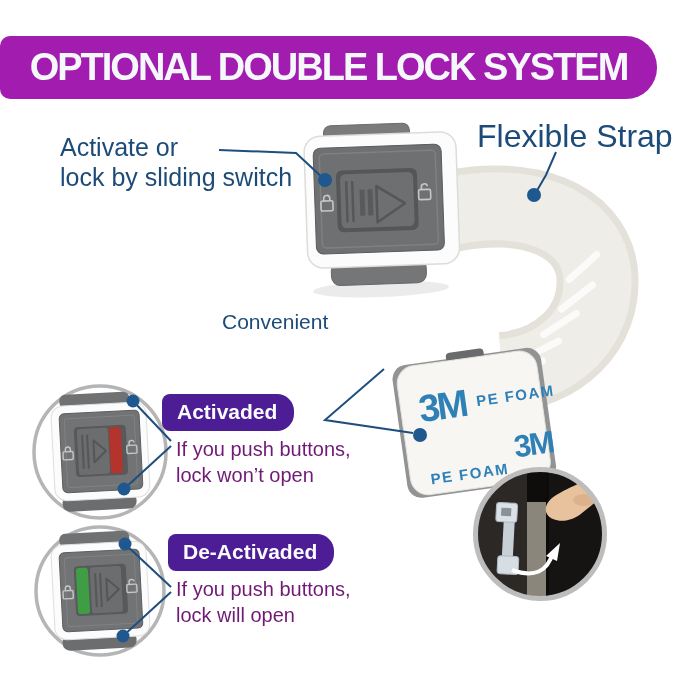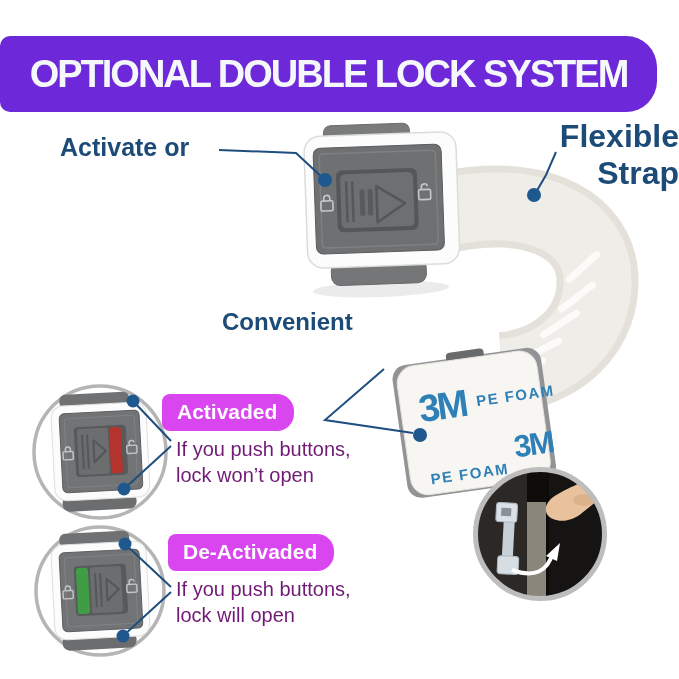--- a/index.html
+++ b/index.html
@@ -1,32 +1,32 @@
 <!DOCTYPE html>
 <html><head>
 <meta charset="utf-8">
 <style>
   html,body{margin:0;padding:0;background:#ffffff;}
   .canvas{position:relative;width:679px;height:679px;background:#ffffff;
           font-family:"Liberation Sans",sans-serif;overflow:hidden;}
   svg{position:absolute;left:0;top:0;}
   svg text{font-family:"Liberation Sans",sans-serif;}
 
-  .banner{position:absolute;left:0;top:36px;width:657px;height:76px;
-          background:#6d28d9;border-radius:10px 31px 31px 10px;
+  .banner{position:absolute;left:0;top:36px;width:657px;height:63px;
+          background:#a21caf;border-radius:10px 31px 31px 10px;
           display:flex;align-items:center;justify-content:center;}
   .banner span{color:#f5f8fb;font-size:38px;font-weight:700;letter-spacing:-2px;white-space:nowrap;}
 
-  .note{position:absolute;color:#1d4b78;font-weight:700;text-align:right;}
+  .note{position:absolute;color:#1d4b78;font-weight:400;}
   .note div{white-space:nowrap;}
   .switch-note{left:60px;top:132px;font-size:25px;line-height:30px;}
   .strap-label{left:477px;top:118px;font-size:32px;}
-  .rotation-note{left:222px;top:306px;font-size:24px;line-height:31px;}
-
-  .state-badge{position:absolute;background:#d946ef;color:#fbfcfd;font-weight:700;
+  .rotation-note{left:222px;top:306px;font-size:21px;line-height:31px;}
+
+  .state-badge{position:absolute;background:#4c1d95;color:#fbfcfd;font-weight:700;
                font-size:21px;padding:6px 17px 7px 15px;border-radius:8px 17px 17px 8px;
                white-space:nowrap;}
   .badge-1{left:162px;top:394px;}
   .badge-2{left:168px;top:534px;}
   .state-desc{position:absolute;color:#701a75;font-size:20px;line-height:26px;font-weight:500;}
   .desc-1{left:176px;top:436px;}
   .desc-2{left:176px;top:576px;}
 </style>
 </head>
 <body>
@@ -171,20 +171,21 @@
       <circle cx="123" cy="636" r="6.5"></circle>
     </g>
   </svg>
 
   <div class="banner">
     <span>OPTIONAL DOUBLE LOCK SYSTEM</span>
   </div>
 
   <div class="note switch-note">
     <div>Activate or</div>
+    <div>lock by sliding switch</div>
   </div>
 
   <div class="note strap-label">Flexible Strap</div>
 
   <div class="note rotation-note">
     <div>Convenient</div>
   </div>
 
   <div class="state-badge badge-1">Activaded</div>
   <div class="state-desc desc-1">

